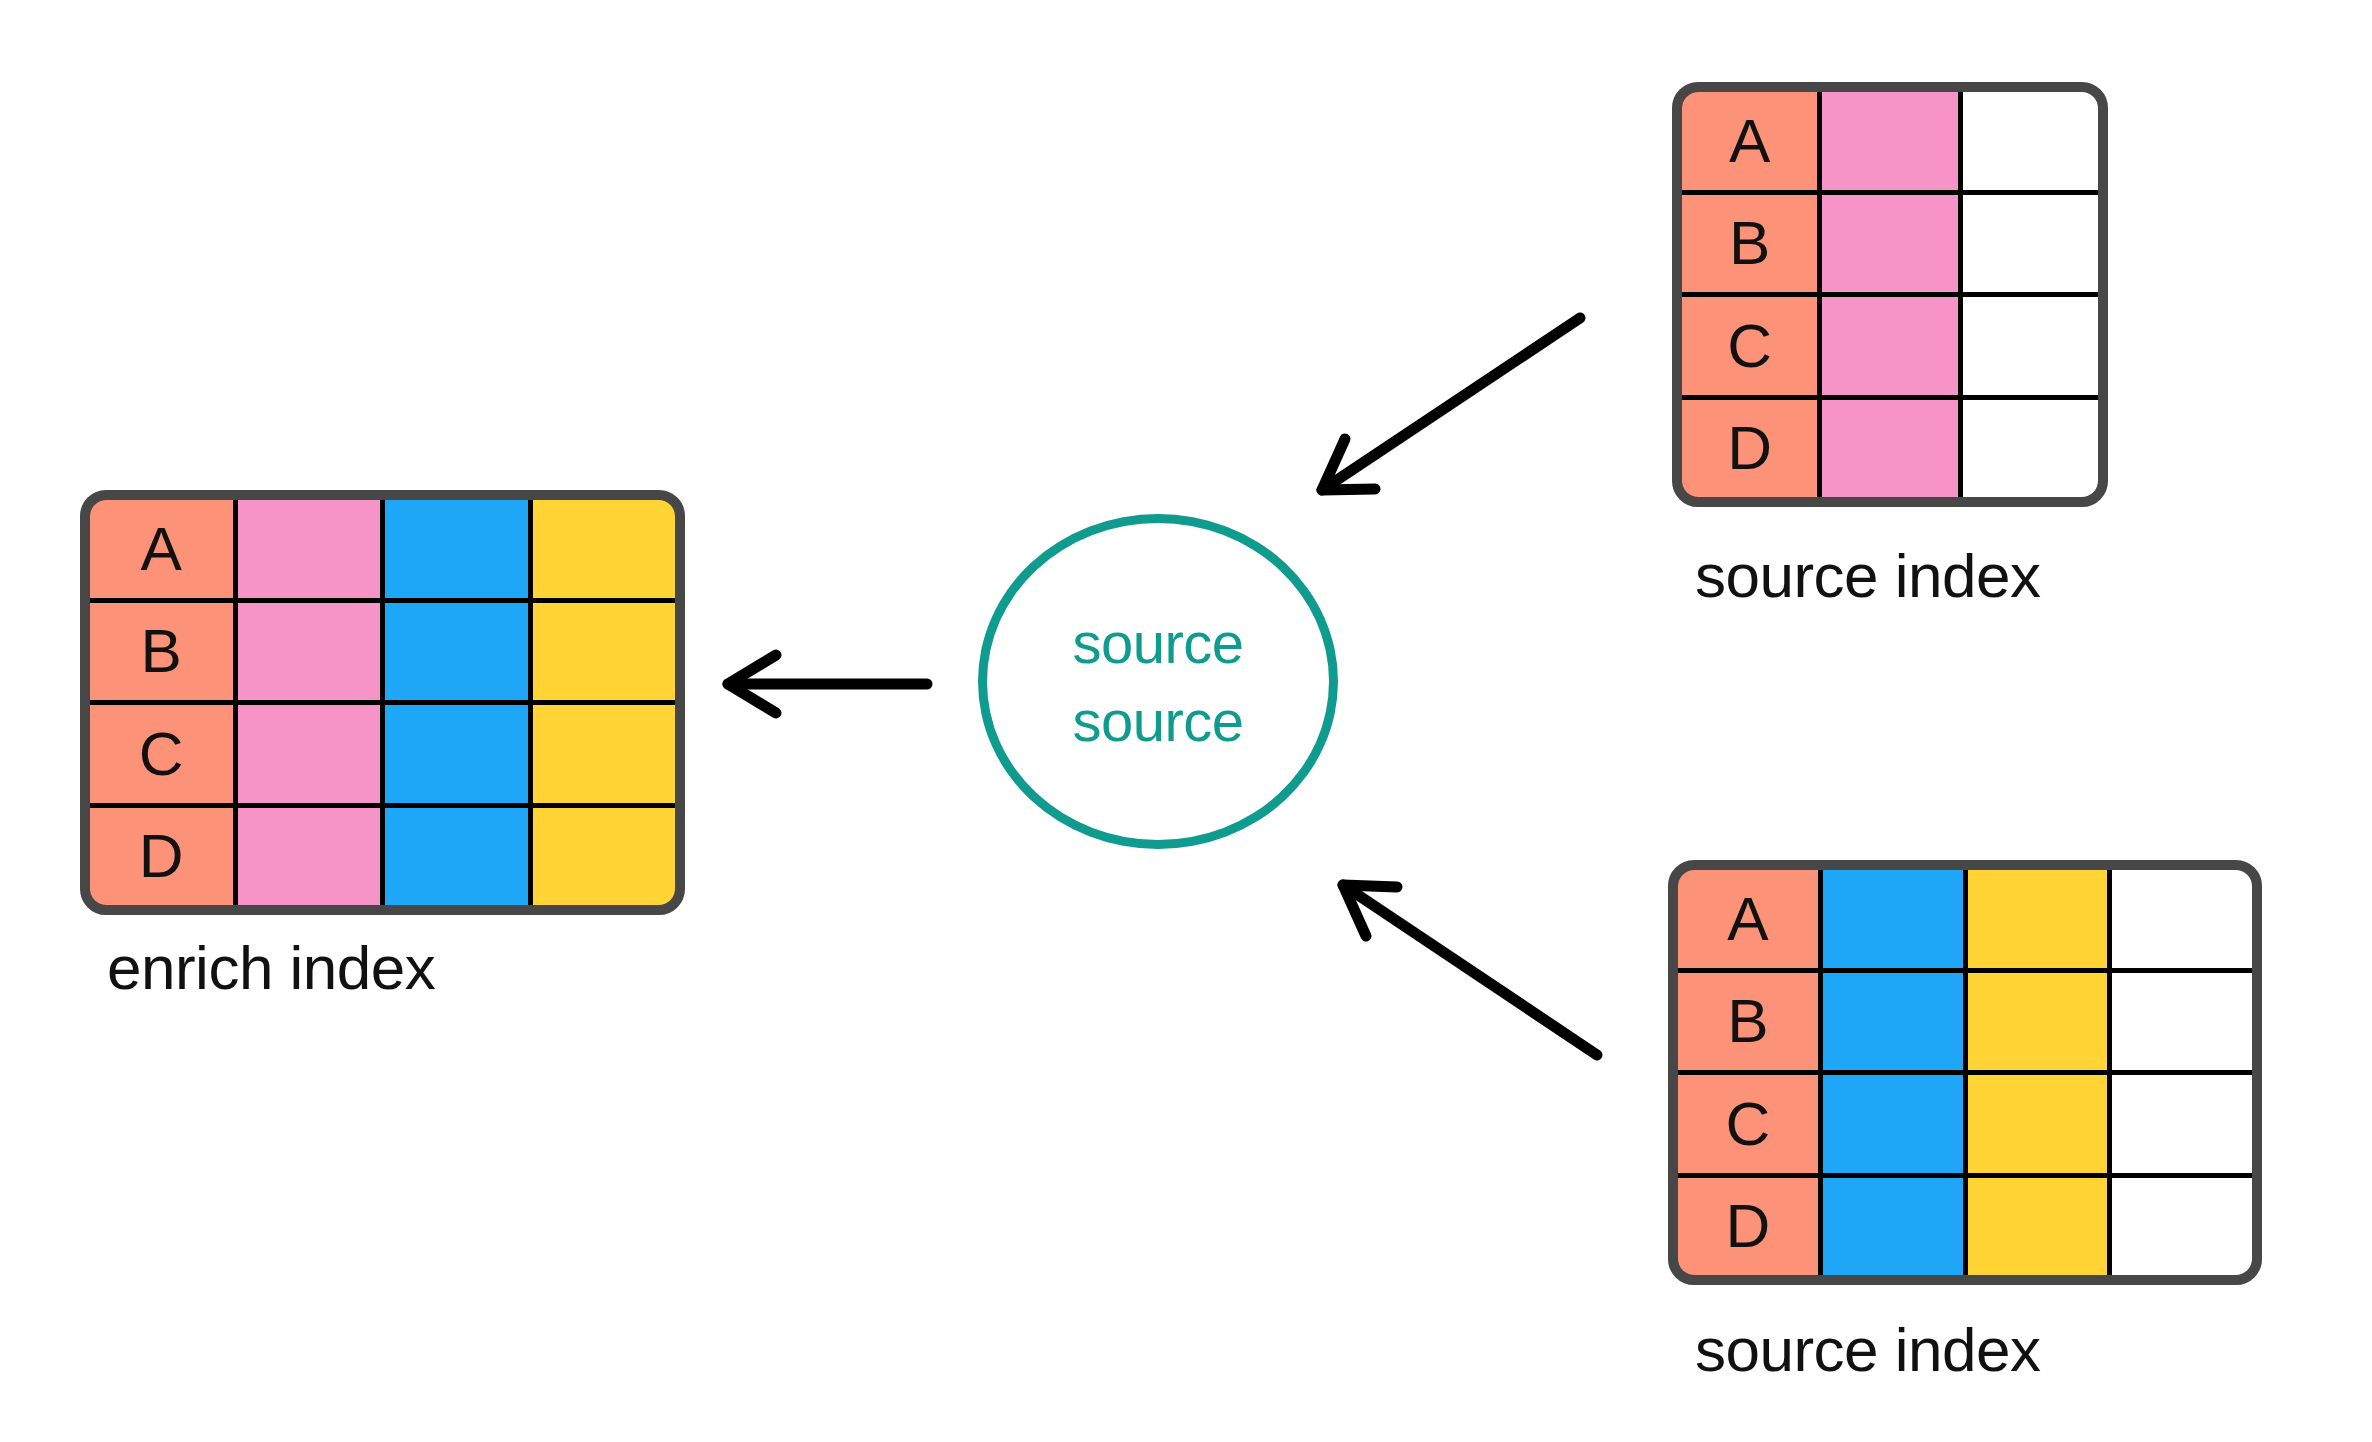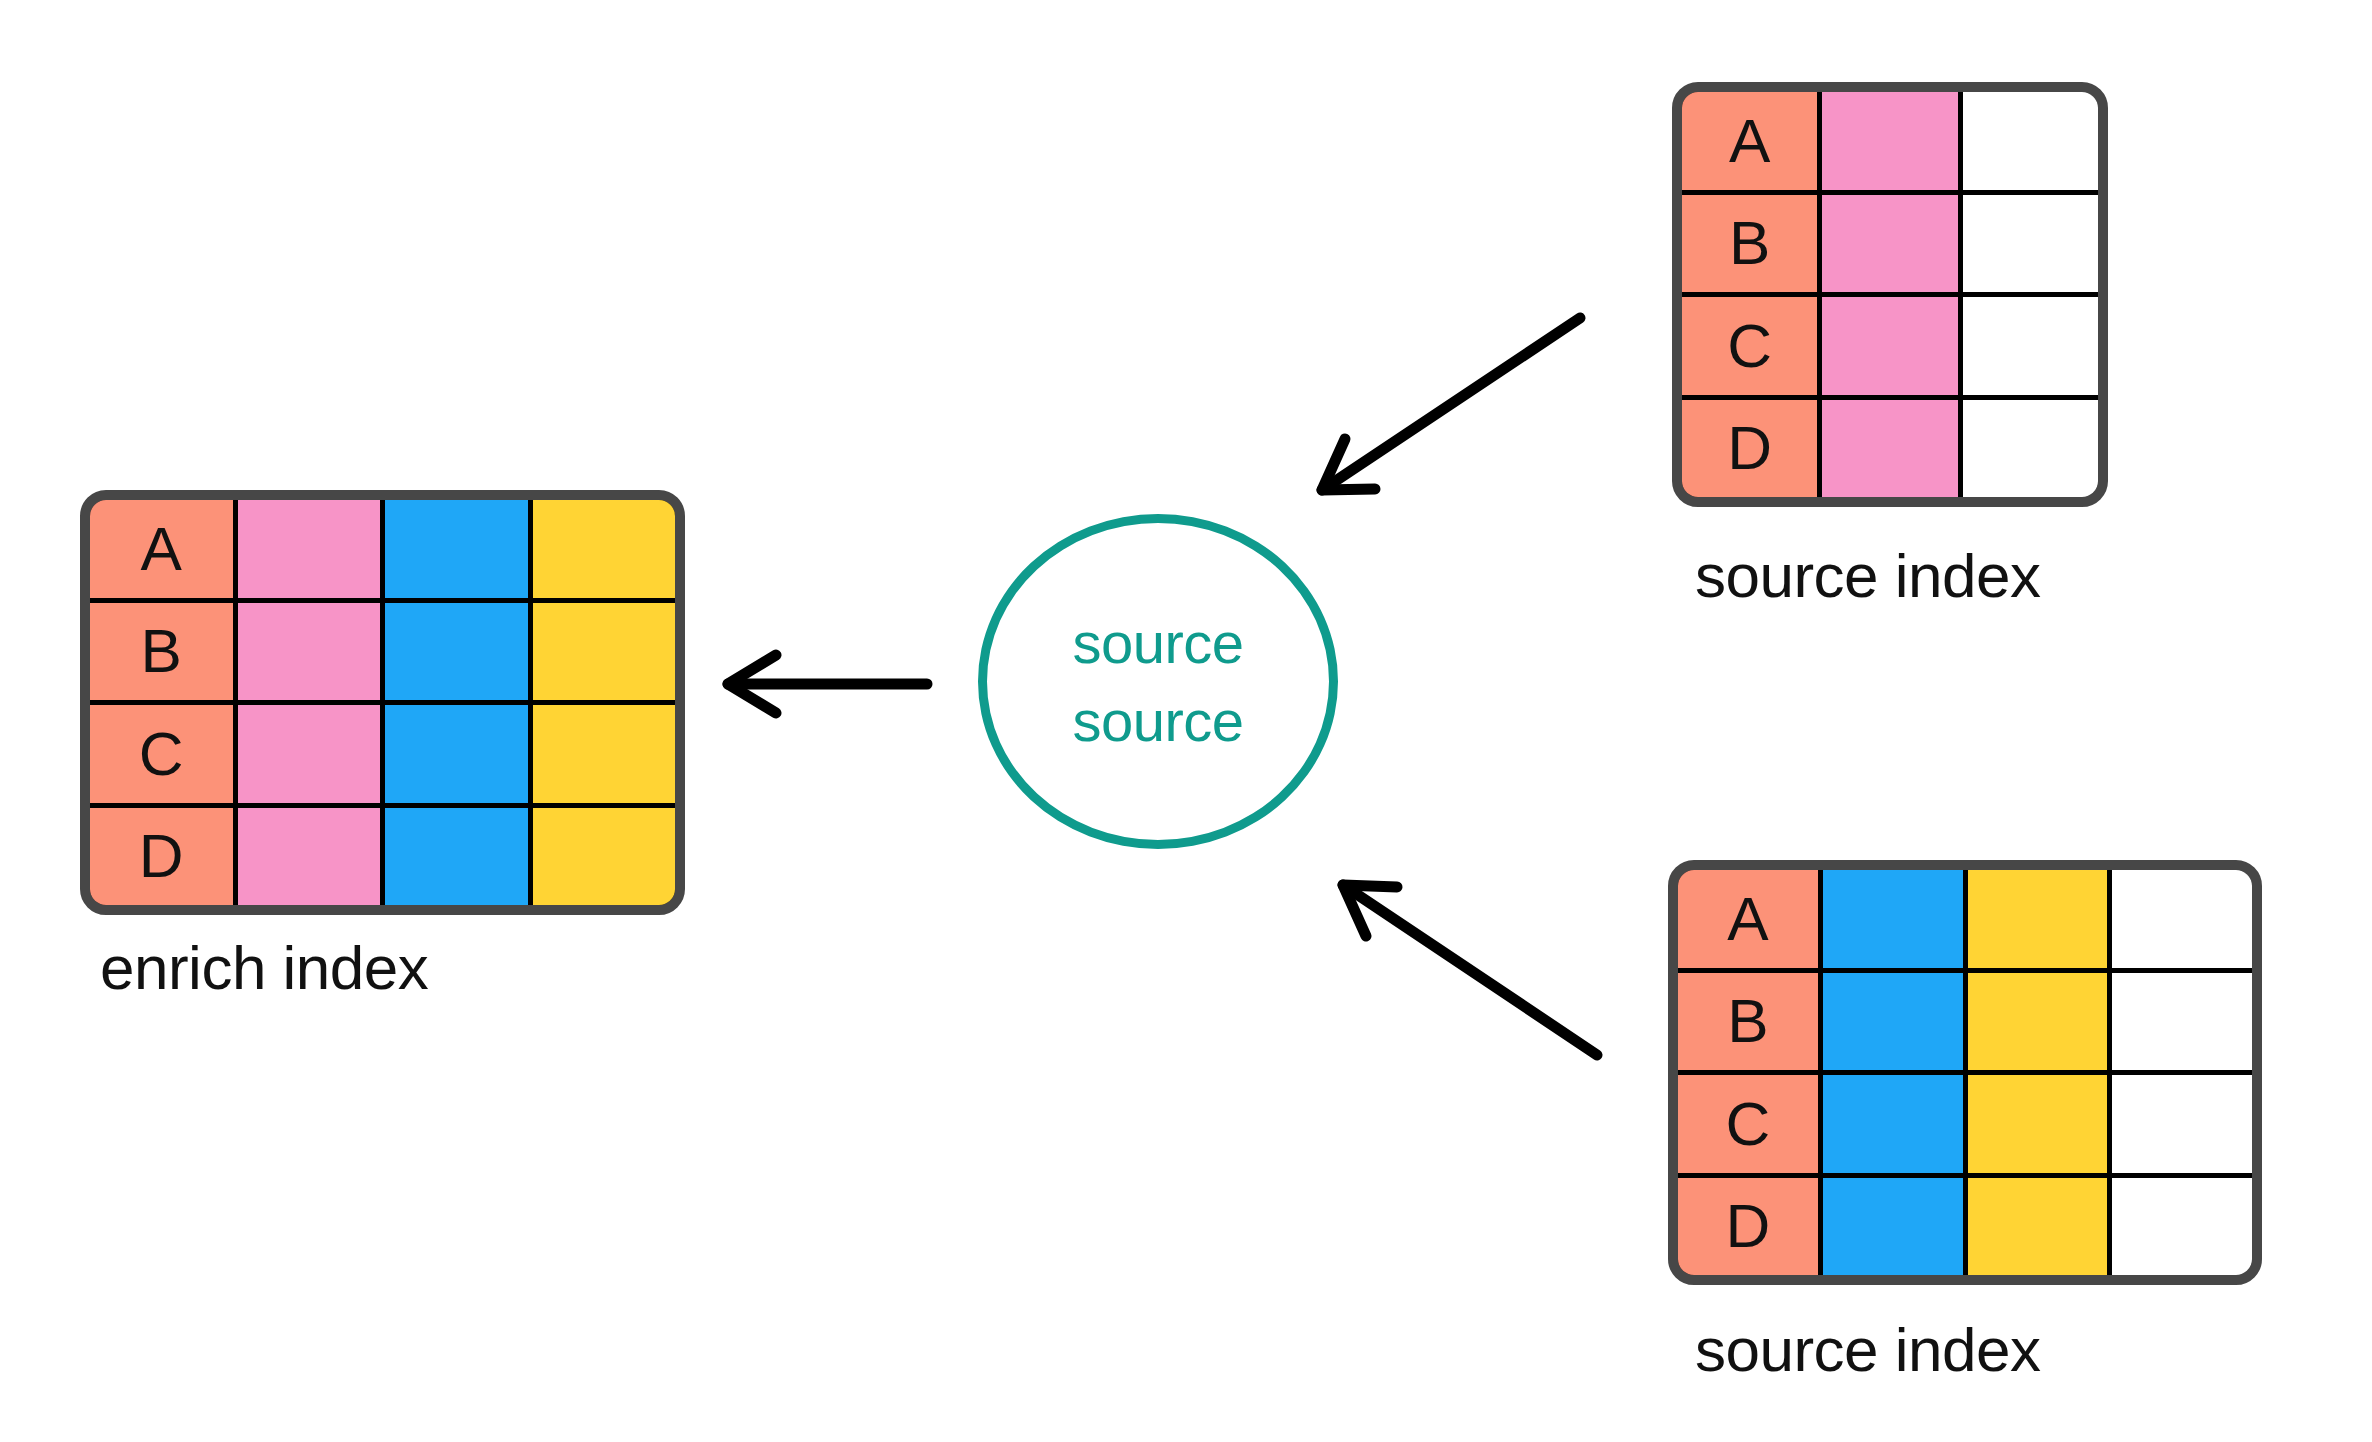--- a/index.html
+++ b/index.html
@@ -112,21 +112,21 @@
     <div class="cell" data-bind-style="backgroundColor:colors.blue" style="background-color: rgb(31, 167, 247);"></div>
     <div class="cell" data-bind-style="backgroundColor:colors.yellow" style="background-color: rgb(255, 212, 52);"></div>
 
     <div class="cell" data-bind-style="backgroundColor:colors.salmon" style="background-color: rgb(252, 146, 120);">
         <span class="row-letter" data-bind="enrich_table.row_labels.3" data-bind-style="color:colors.label_text" style="color: rgb(17, 17, 17);">D</span>
       </div>
     <div class="cell" data-bind-style="backgroundColor:colors.pink" style="background-color: rgb(247, 148, 199);"></div>
     <div class="cell" data-bind-style="backgroundColor:colors.blue" style="background-color: rgb(31, 167, 247);"></div>
     <div class="cell" data-bind-style="backgroundColor:colors.yellow" style="background-color: rgb(255, 212, 52);"></div>
   </div>
-  <div class="table-caption" style="left: 100px; top: 932px; color: rgb(17, 17, 17);" data-bind="enrich_table.label" data-bind-style="color:colors.label_text">enrich index</div>
+  <div class="table-caption" style="left: 107px; top: 932px; color: rgb(17, 17, 17);" data-bind="enrich_table.label" data-bind-style="color:colors.label_text">enrich index</div>
 
   <div class="itable" style="left: 1672px; top: 82px; width: 436px; height: 425px; grid-template-columns: repeat(3, 1fr); grid-template-rows: repeat(4, 1fr); border-color: rgb(71, 71, 71); background-color: rgb(0, 0, 0);" data-bind-style="borderColor:colors.table_border;backgroundColor:colors.grid_line">
     <div class="cell" data-bind-style="backgroundColor:colors.salmon" style="background-color: rgb(252, 146, 120);">
         <span class="row-letter" data-bind="source_table_top.row_labels.0" data-bind-style="color:colors.label_text" style="color: rgb(17, 17, 17);">A</span>
       </div>
     <div class="cell" data-bind-style="backgroundColor:colors.pink" style="background-color: rgb(247, 148, 199);"></div>
     <div class="cell" data-bind-style="backgroundColor:colors.white_cell" style="background-color: rgb(255, 255, 255);"></div>
 
     <div class="cell" data-bind-style="backgroundColor:colors.salmon" style="background-color: rgb(252, 146, 120);">
         <span class="row-letter" data-bind="source_table_top.row_labels.1" data-bind-style="color:colors.label_text" style="color: rgb(17, 17, 17);">B</span>

